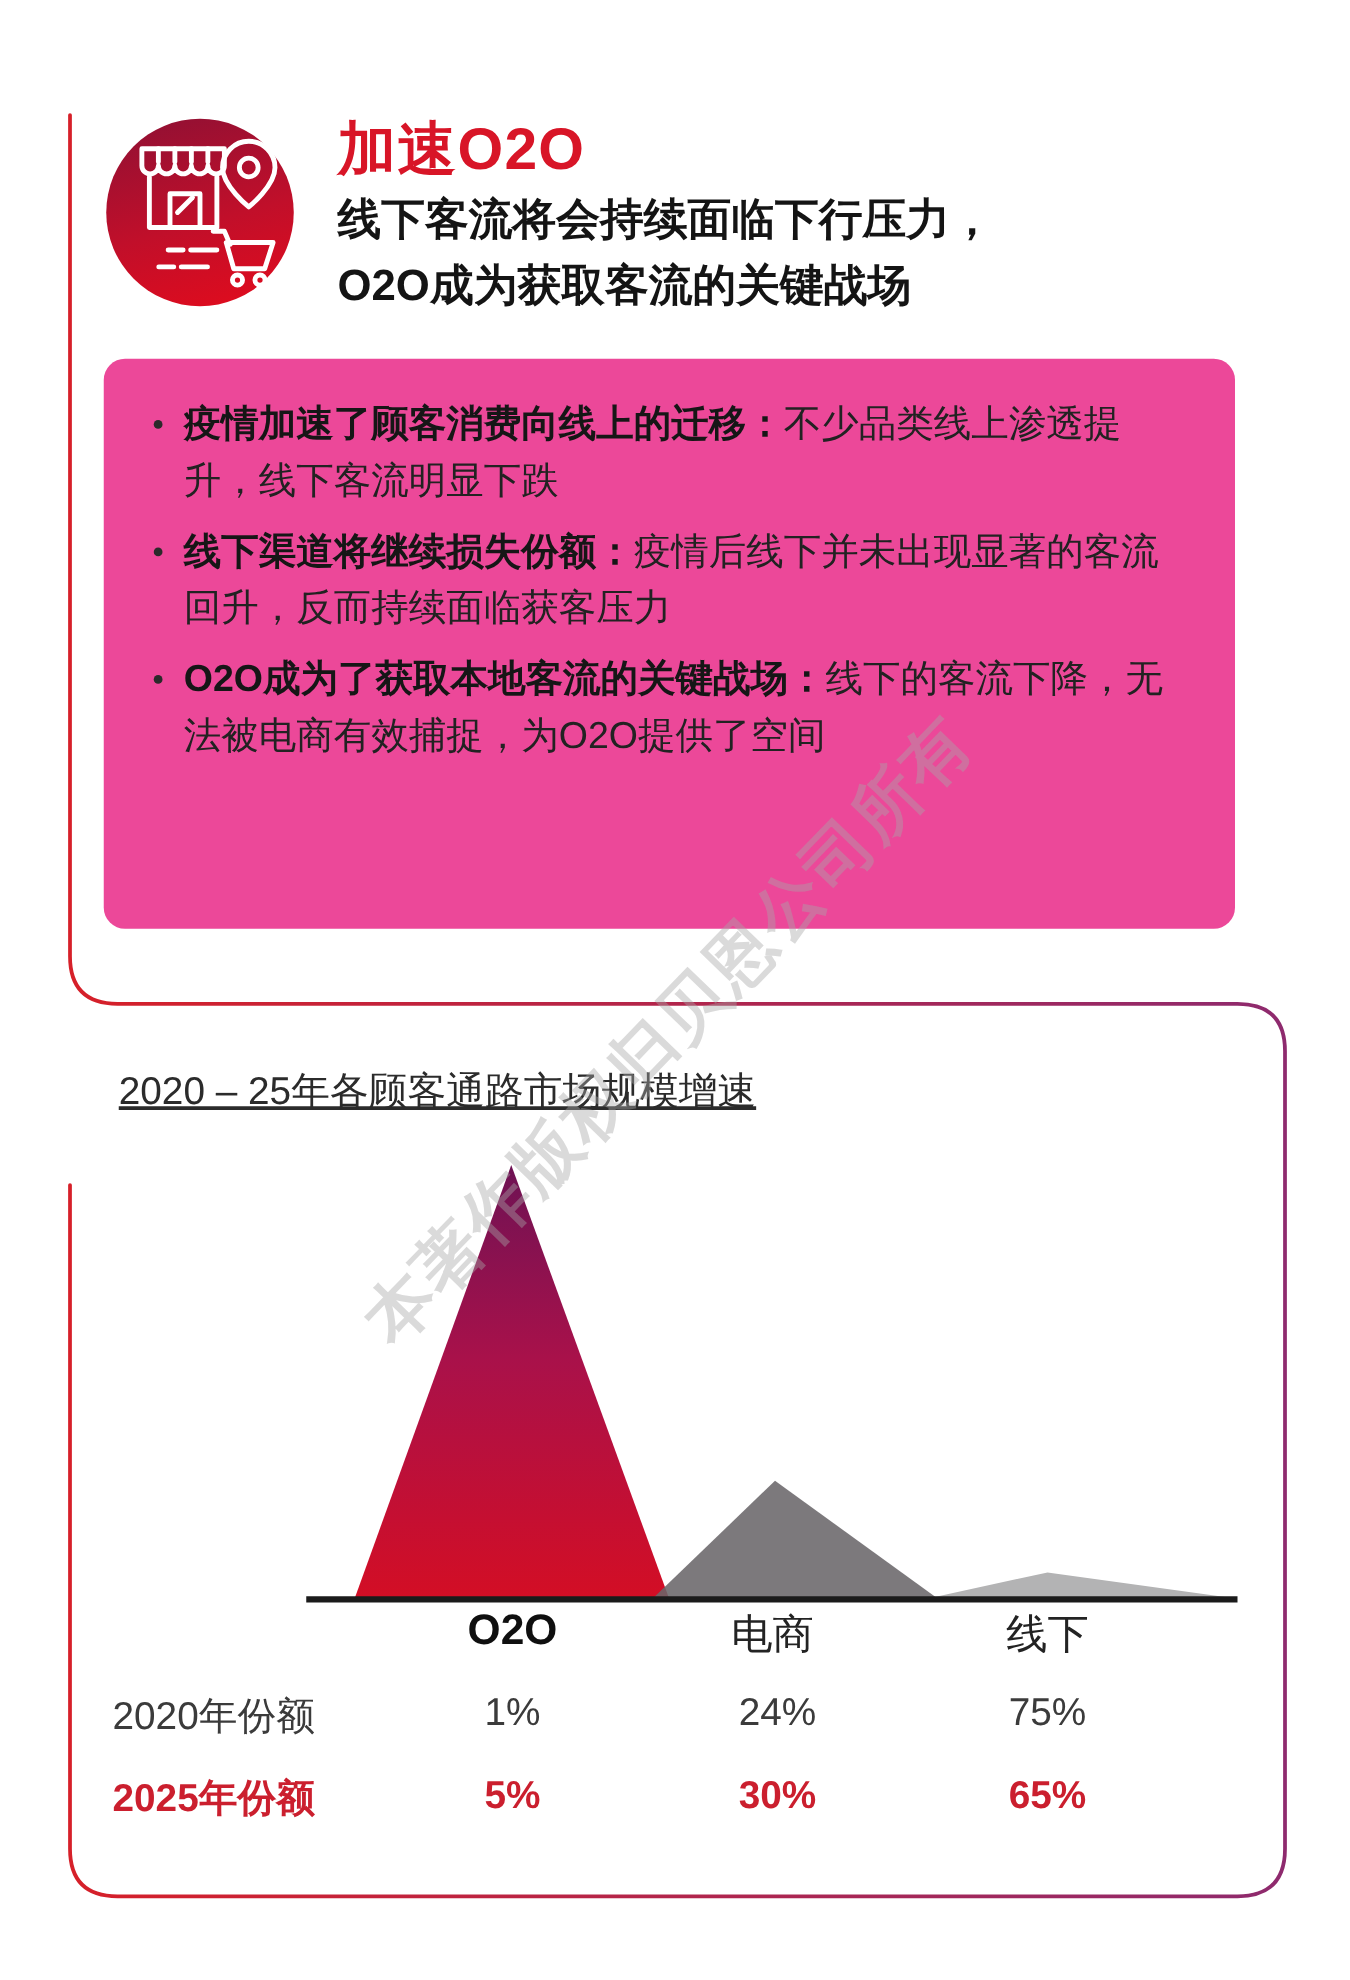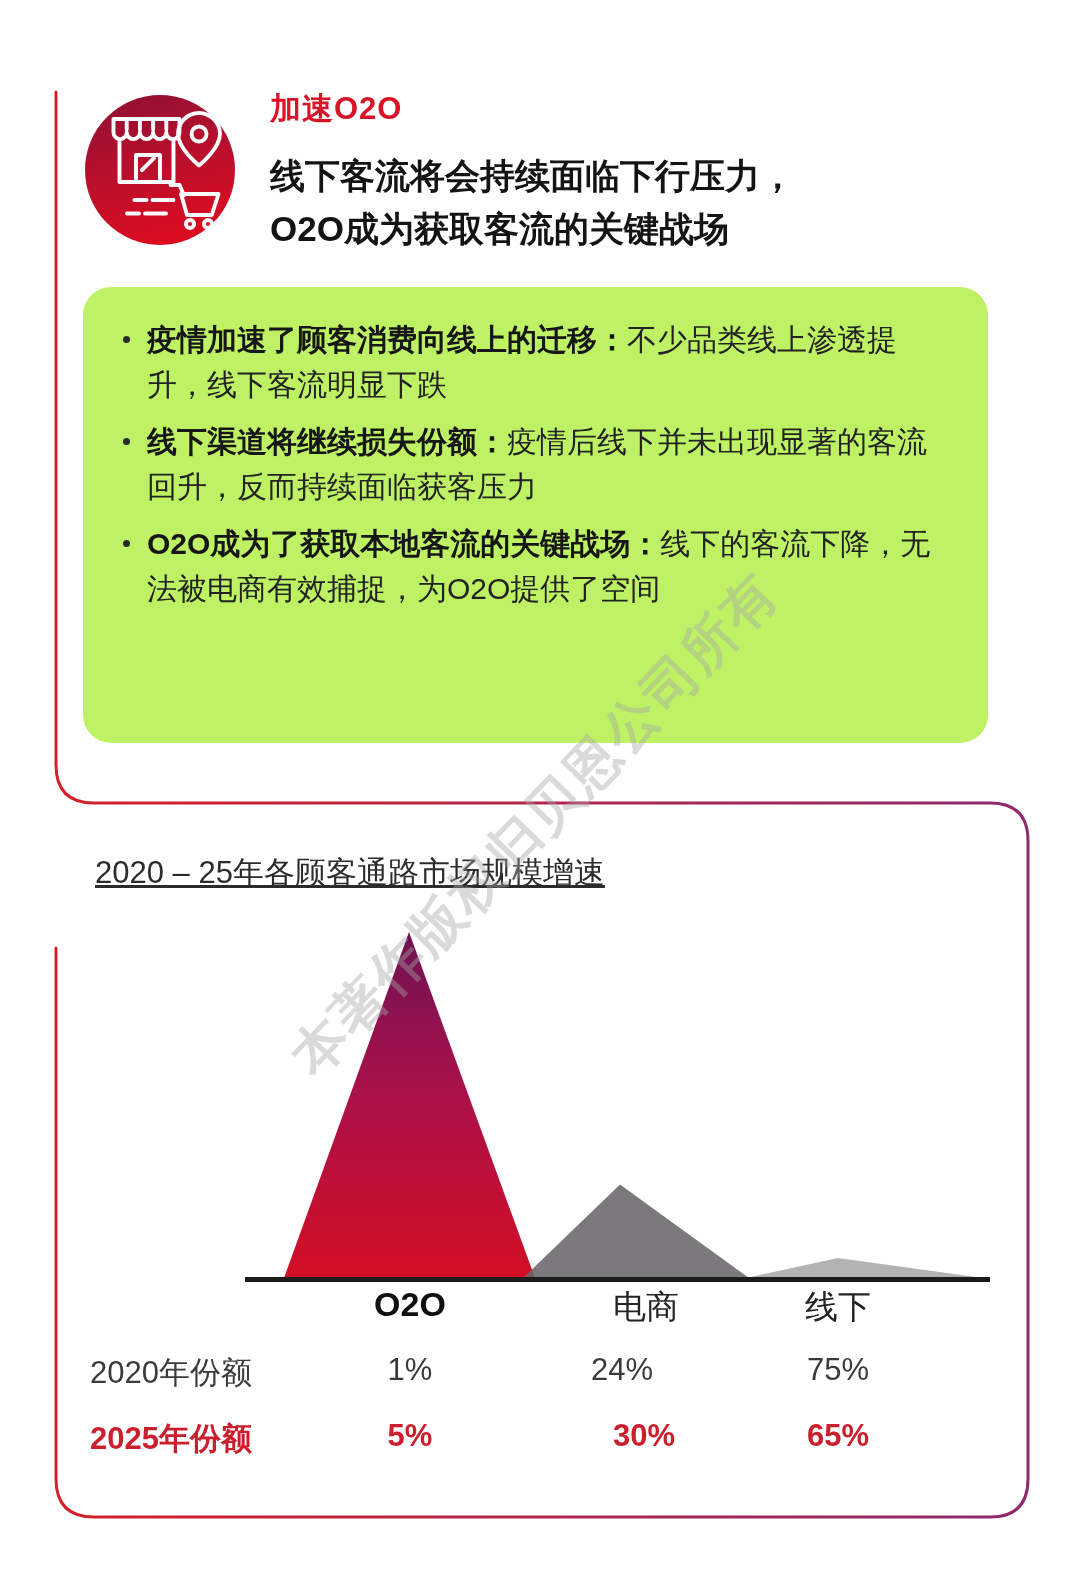--- a/index.html
+++ b/index.html
@@ -3,21 +3,21 @@
 <meta charset="utf-8">
 <style>
   html,body{margin:0;padding:0;background:#fff;}
   .page{position:relative;width:1080px;height:1584px;background:#ffffff;overflow:hidden;
         font-family:"Liberation Sans","DejaVu Sans",sans-serif;color:#1f1f1f;}
   .abs{position:absolute;}
   
   .icon-badge{left:85px;top:95px;width:150px;height:150px;border-radius:50%;
               background:linear-gradient(165deg,#8e1034 0%,#c10f2a 55%,#e30b1c 100%);}
   .icon-badge svg{position:absolute;inset:0;}
-  .page-title{left:270px;top:88px;font-size:31px;font-weight:800;color:#d81527;letter-spacing:1px;}
+  .page-title{left:270px;top:88px;font-size:47px;font-weight:800;color:#d81527;letter-spacing:1px;}
   .page-subtitle{left:270px;top:150px;font-size:35px;font-weight:700;color:#141414;
                  line-height:1.5;white-space:pre-line;}
   
   .callout{left:83px;top:287px;width:905px;height:456px;background:#eceaea;border-radius:28px;
            box-sizing:border-box;padding:30px 40px 28px 34px;}
   .callout ul{margin:0;padding:0;list-style:none;}
   .callout li{position:relative;padding-left:30px;font-size:30px;line-height:45px;
               margin-bottom:12px;color:#222;}
   .callout li:last-child{margin-bottom:0;}
   .callout li .dot{position:absolute;left:6px;top:19px;width:7px;height:7px;border-radius:50%;
@@ -72,50 +72,50 @@
       <circle cx="70" cy="86" r="2.7"></circle>
       <circle cx="82" cy="86" r="2.7"></circle>
       <path d="M33 70 h8 M45 70 h14 M28 79 h8 M40 79 h14"></path>
     </svg>
   </div>
 
   <div class="abs page-title" style="color: rgb(216, 21, 39);">加速O2O</div>
   <div class="abs page-subtitle">线下客流将会持续面临下行压力，
 O2O成为获取客流的关键战场</div>
 
-  <div class="abs callout" style="background: #bef264;">
+  <div class="abs callout" style="background: #ec4899; border-radius: 17px;">
     <ul>
         <li><span class="dot"></span><b>疫情加速了顾客消费向线上的迁移：</b><span>不少品类线上渗透提升，线下客流明显下跌</span></li>
         <li><span class="dot"></span><b>线下渠道将继续损失份额：</b><span>疫情后线下并未出现显著的客流回升，反而持续面临获客压力</span></li>
         <li><span class="dot"></span><b>O2O成为了获取本地客流的关键战场：</b><span>线下的客流下降，无法被电商有效捕捉，为O2O提供了空间</span></li>
       </ul>
   </div>
 
   <div class="abs chart-title">2020 – 25年各顾客通路市场规模增速</div>
 
   <svg class="abs chart-svg" width="760" height="368" viewBox="0 0 760 368">
       <polygon points="46,357 171,11.0 297,357" fill="url(#o2oGrad)" fill-opacity="1"></polygon>
       <polygon points="285,357 382,263.6 511,357" fill="#6a676a" fill-opacity="0.88"></polygon>
       <polygon points="508,357 600,336.9 745,357" fill="#b3b3b4" fill-opacity="1"></polygon>
       <line x1="7" y1="358.5" x2="752" y2="358.5" stroke="#1b1b1b" stroke-width="5"></line>
     </svg>
 
   <div class="abs cat-row">
       <span class="em" style="left: 410px;">O2O</span>
-      <span style="left: 646px;">电商</span>
+      <span style="left: 618px;">电商</span>
       <span style="left: 838px;">线下</span>
     </div>
   <div class="abs share-row row-2020" style="color: rgb(59, 59, 59);">
       <span class="rlabel">2020年份额</span>
       <span class="val" style="left: 410px;">1%</span>
       <span class="val" style="left: 622px;">24%</span>
       <span class="val" style="left: 838px;">75%</span>
     </div>
   <div class="abs share-row row-2025" style="color: rgb(203, 31, 46);">
       <span class="rlabel">2025年份额</span>
       <span class="val" style="left: 410px;">5%</span>
-      <span class="val" style="left: 644px;">30%</span>
+      <span class="val" style="left: 622px;">30%</span>
       <span class="val" style="left: 838px;">65%</span>
     </div>
 
   <div class="abs watermark">本著作版权归贝恩公司所有</div>
 
 </div>
 
 </body></html>

